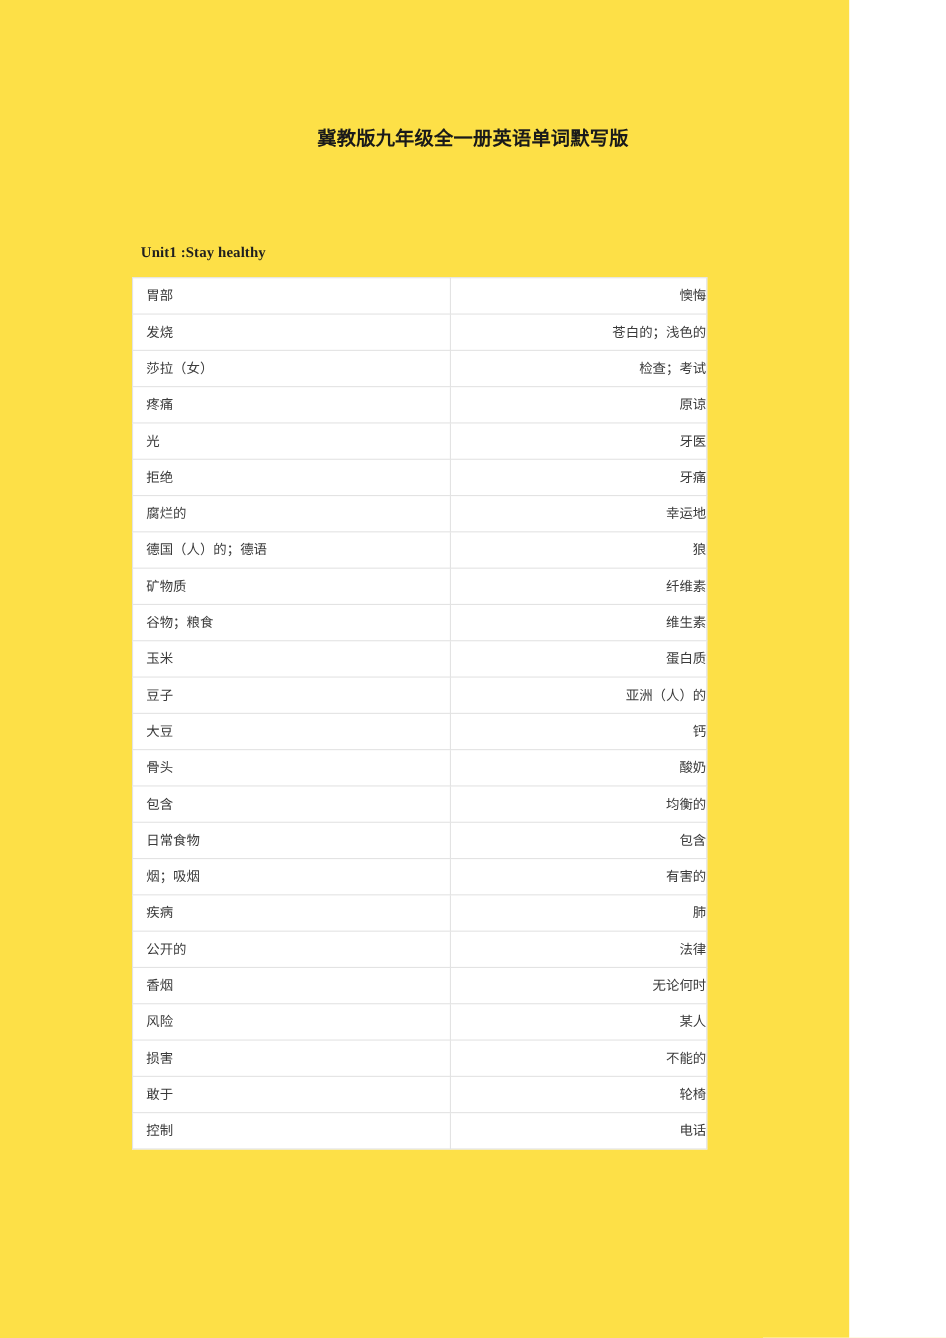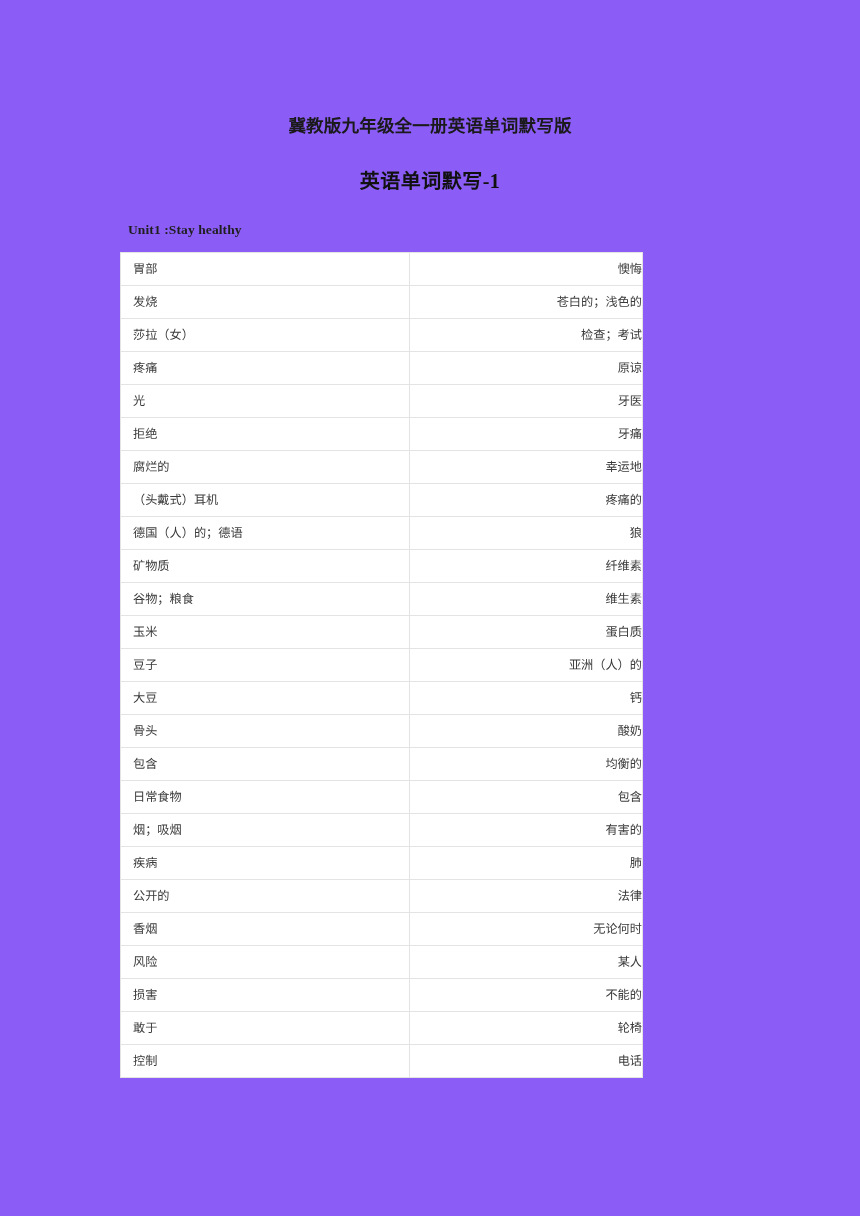--- a/index.html
+++ b/index.html
@@ -12,23 +12,23 @@
     height: 1216px;
     position: relative;
     font-family: "Liberation Serif", "DejaVu Serif", serif;
     color: #000000;
     overflow: hidden;
   }
   .page {
     position: absolute;
     left: 0;
     top: 0;
-    width: 860px;
+    width: 772px;
     height: 1216px;
-    background: #8b5cf6;
+    background: #fde047;
   }
 
   
   .doc-title {
     position: absolute;
     left: 0;
     top: 114px;
     width: 860px;
     text-align: center;
     font-family: "Liberation Sans", "DejaVu Sans", sans-serif;
@@ -95,21 +95,20 @@
     text-align: right;
   }
 </style>
 </head>
 <body>
 
 <div class="page">
 
   <div class="doc-title">冀教版九年级全一册英语单词默写版</div>
 
-  <div class="doc-subtitle">英语单词默写-1</div>
 
   <div class="unit-heading">Unit1 :Stay healthy</div>
 
   <table class="word-table">
     <colgroup>
       <col class="c1">
       <col class="c2">
     </colgroup>
     <tbody>
         <tr>
@@ -134,24 +133,20 @@
         </tr>
         <tr>
           <td class="col-a">拒绝</td>
           <td class="col-b">牙痛</td>
         </tr>
         <tr>
           <td class="col-a">腐烂的</td>
           <td class="col-b">幸运地</td>
         </tr>
         <tr>
-          <td class="col-a"> （头戴式）耳机</td>
-          <td class="col-b">疼痛的</td>
-        </tr>
-        <tr>
           <td class="col-a">德国（人）的；德语</td>
           <td class="col-b">狼</td>
         </tr>
         <tr>
           <td class="col-a">矿物质</td>
           <td class="col-b">纤维素</td>
         </tr>
         <tr>
           <td class="col-a">谷物；粮食</td>
           <td class="col-b">维生素</td>

